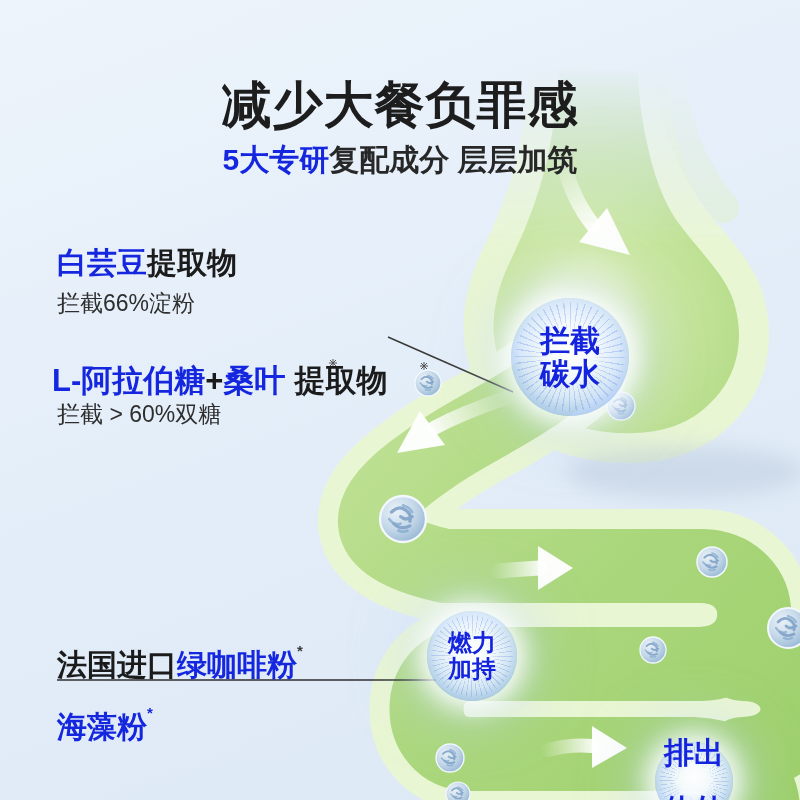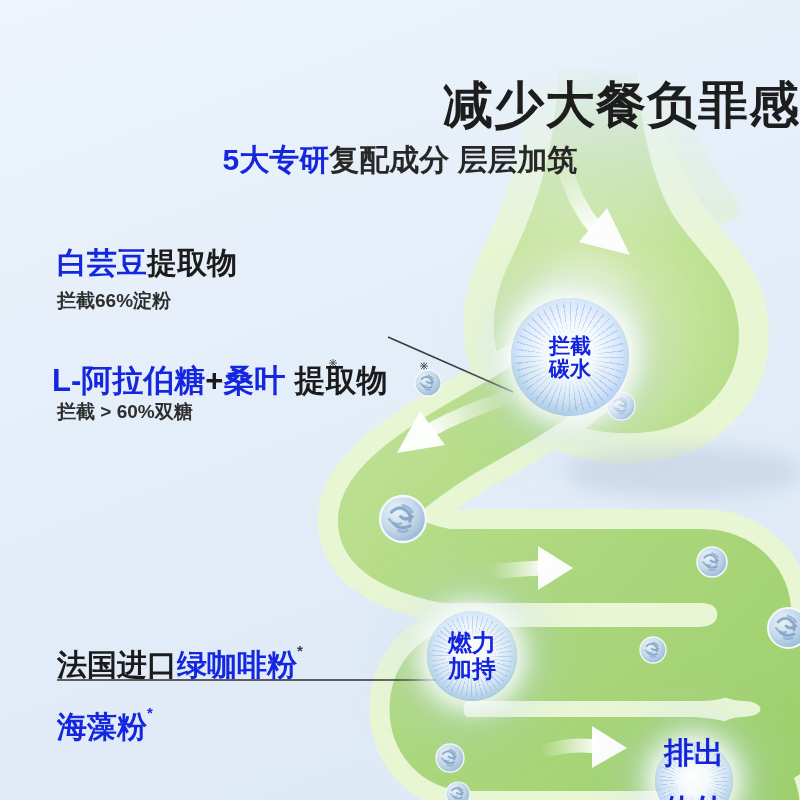--- a/index.html
+++ b/index.html
@@ -4,30 +4,30 @@
 <style>
   :root{ --blue:#1526df; }
   html,body{margin:0;padding:0;}
   .stage{
     position:relative;width:800px;height:800px;overflow:hidden;
     background:linear-gradient(160deg,#edf4fb 0%,#e4eef9 45%,#dce8f5 100%);
     font-family:"Liberation Sans","DejaVu Sans",sans-serif;
   }
   svg.art{position:absolute;left:0;top:0;z-index:1;}
   .txt{position:absolute;z-index:3;white-space:nowrap;}
-  .title{left:0;top:72px;width:800px;text-align:right;font-size:50px;font-weight:900;color:#1d1d1d;letter-spacing:1px;}
+  .title{left:0;top:72px;width:800px;text-align:center;font-size:50px;font-weight:900;color:#1d1d1d;letter-spacing:1px;}
   .subtitle{left:0;top:140px;width:800px;text-align:center;font-size:30px;font-weight:700;color:#272727;}
   .hl{color:var(--blue);}
   .ing{font-weight:800;color:#1b1b1b;font-size:30px;}
   .ing1{left:57px;top:243px;text-align:right;}
   .ing2{left:52px;top:360px;font-size:31px;}
   .ing2 .dark2{margin-left:9px;}
   .ing3{left:57px;top:625px;margin-top:20px;}
   .ing4{left:57px;top:707px;}
-  .det{font-size:19px;font-weight:700;color:#2e2e2e;}
+  .det{font-size:23px;font-weight:400;color:#2e2e2e;}
   .det1{left:57px;top:288px;}
   .det2{left:57px;top:399px;}
   .sup{font-size:15px;vertical-align:top;position:relative;top:-3px;font-weight:700;}
   .supd{color:#3a3a3a;}
   .bubble{
     position:absolute;z-index:5;border-radius:50%;
     display:flex;flex-direction:column;align-items:center;justify-content:center;
     color:#1423de;font-weight:900;text-align:center;
     background:radial-gradient(circle at 50% 44%,
       rgba(255,255,255,.99) 0%, rgba(245,250,255,.97) 30%,
@@ -35,21 +35,21 @@
       rgba(160,195,245,.25) 88%, rgba(160,195,245,0) 100%);
     box-shadow:0 0 24px 8px rgba(255,255,255,.95), 0 0 55px 18px rgba(190,215,250,.5);
   }
   .bubble::before{
     content:"";position:absolute;inset:4px;border-radius:50%;
     background:repeating-conic-gradient(rgba(62,104,228,.22) 0deg 1.5deg, rgba(255,255,255,0) 1.5deg 7.5deg);
     -webkit-mask:radial-gradient(circle,transparent 0 28%,#000 46% 68%,transparent 78%);
     mask:radial-gradient(circle,transparent 0 28%,#000 46% 68%,transparent 78%);
   }
   .bubble span{position:relative;line-height:1.1;}
-  .b1{left:511px;top:298px;width:118px;height:118px;font-size:21px;}
+  .b1{left:511px;top:298px;width:118px;height:118px;font-size:30px;}
   .b2{left:427px;top:611px;width:90px;height:90px;font-size:24px;text-align:right;}
   .b3{left:655px;top:742px;width:78px;height:78px;font-size:30px;gap:24px;}
 </style>
 </head>
 <body>
 
 <div class="stage">
 
   <svg class="art" width="800" height="800" viewBox="0 0 800 800">
     <defs>

